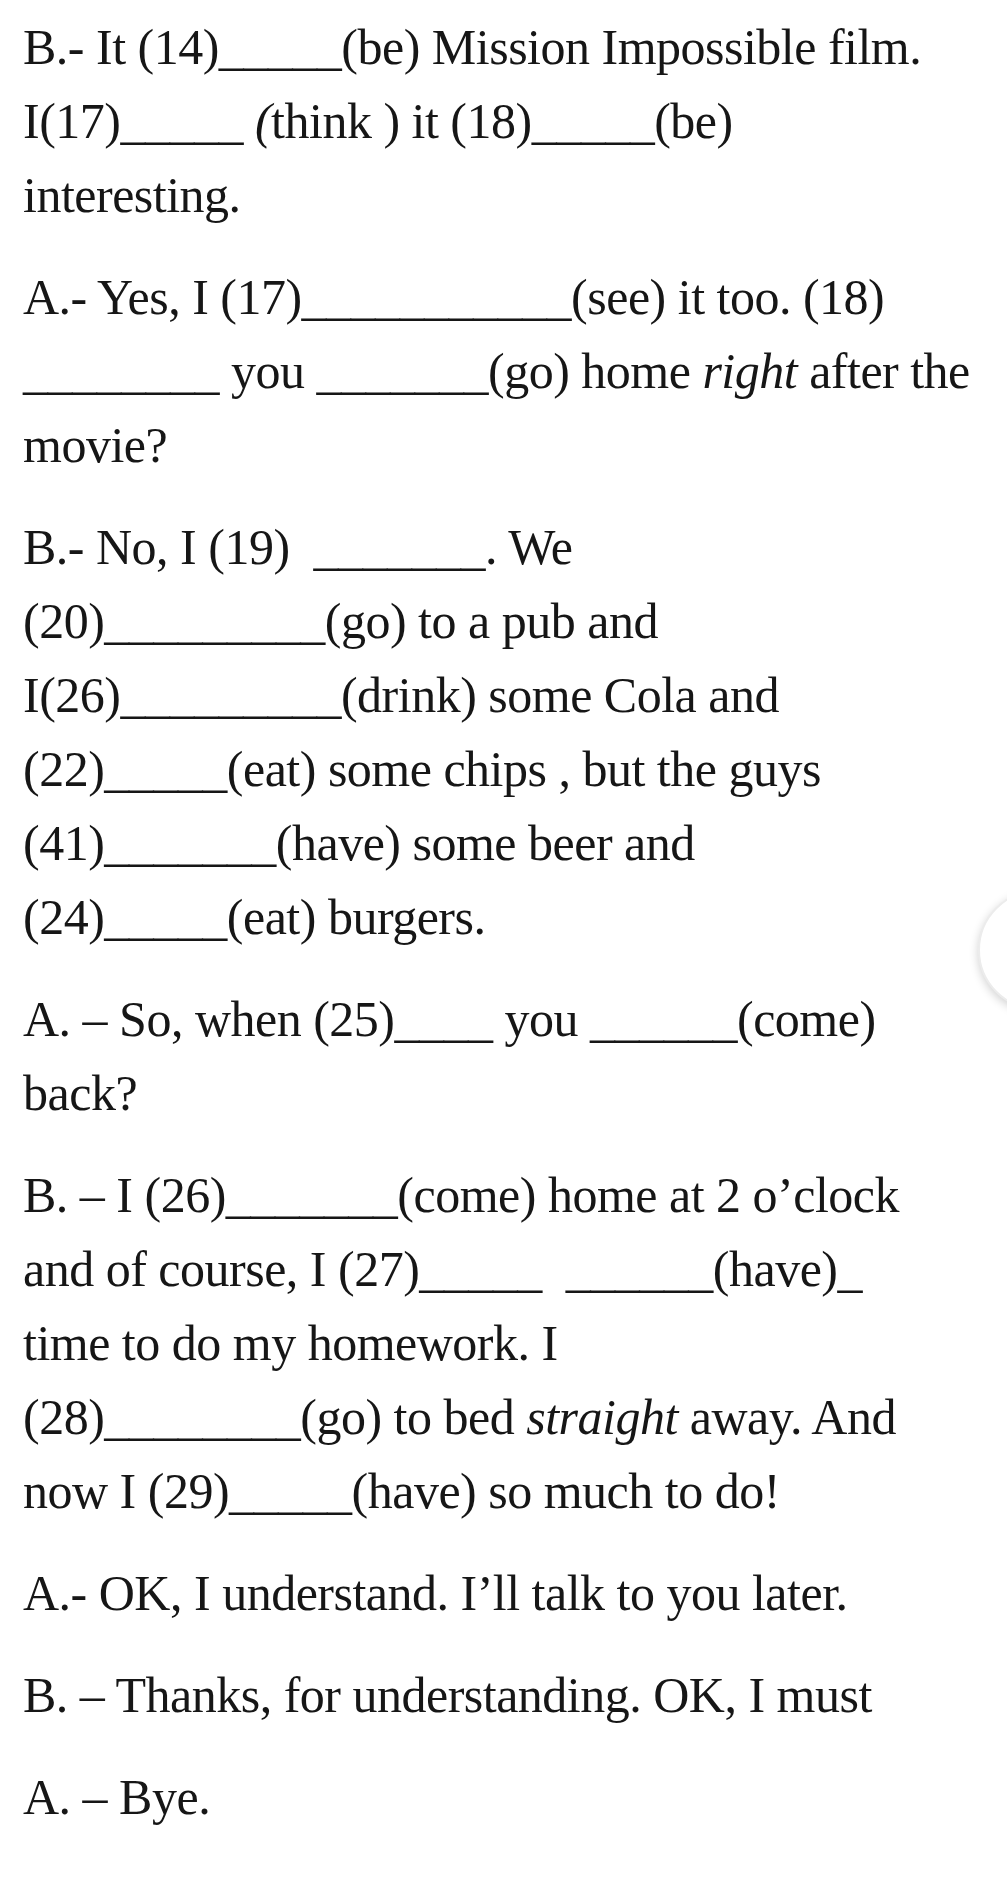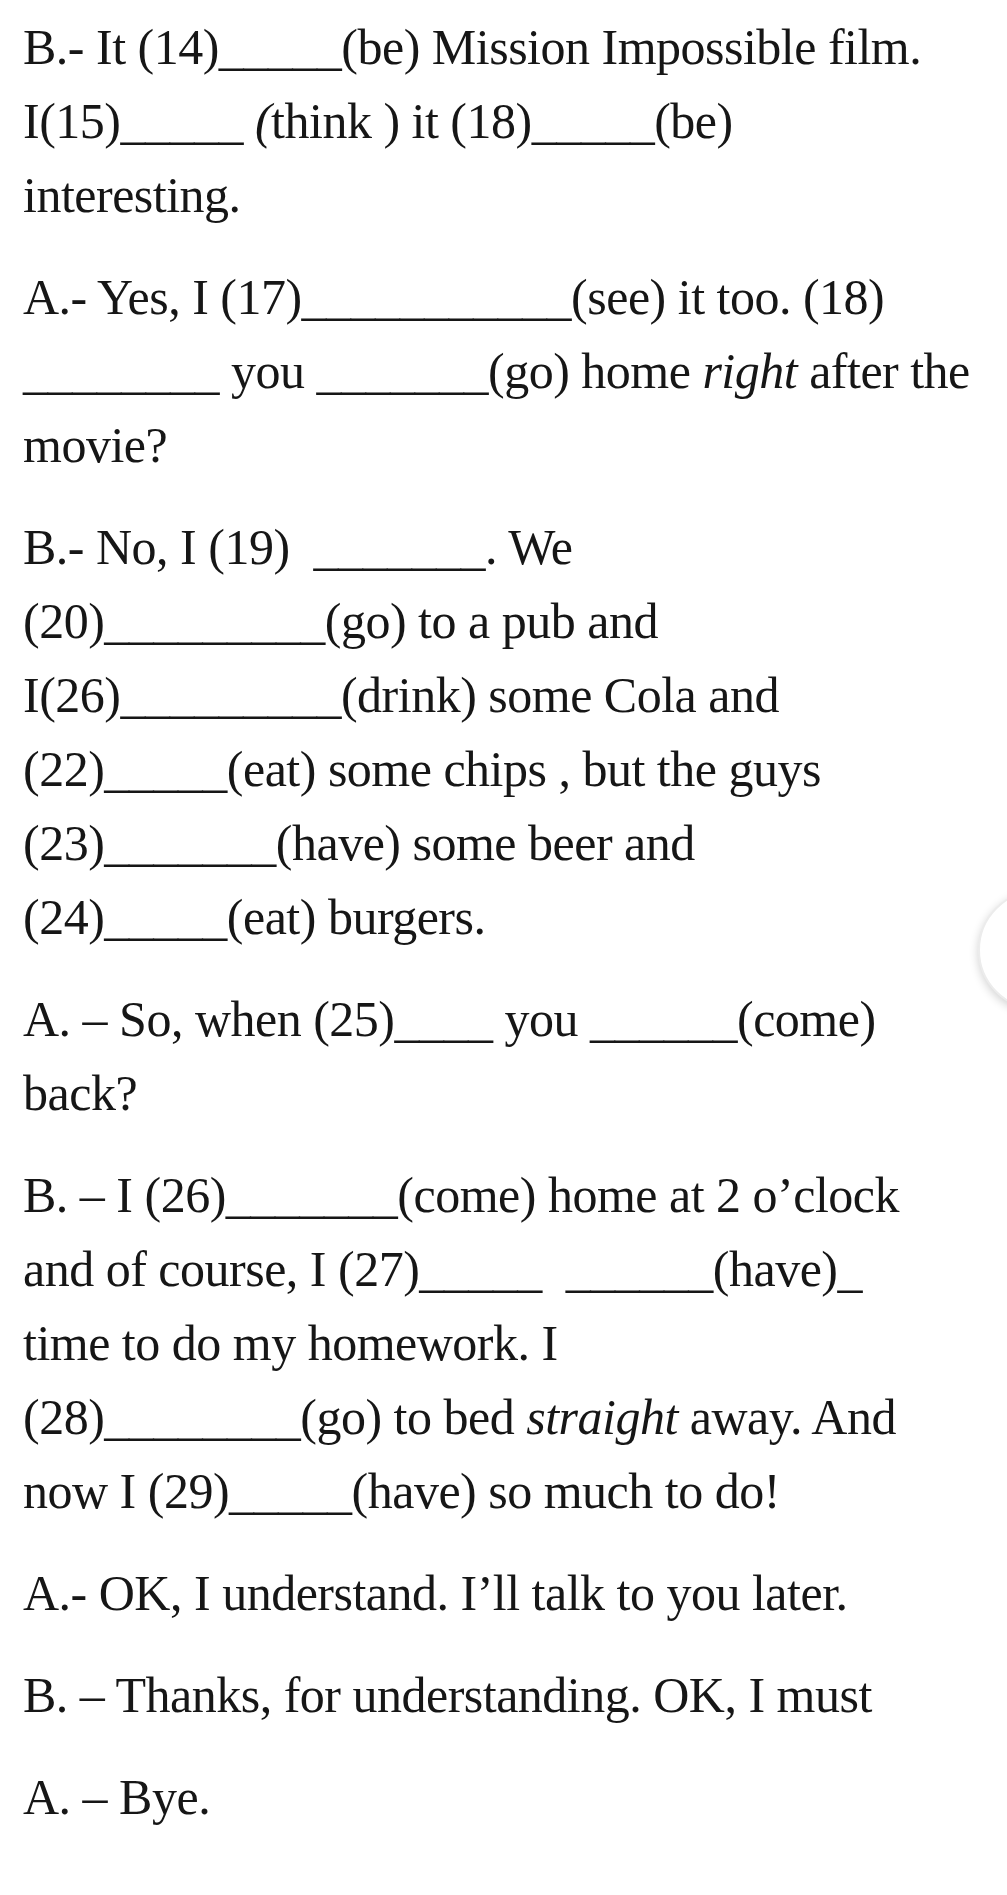--- a/index.html
+++ b/index.html
@@ -42,34 +42,34 @@
     border: 2px solid #ececec;
     box-shadow: 0 3px 10px rgba(0,0,0,0.18);
   }
 </style>
 </head>
 <body>
 
 <div class="doc">
     <p>
       <span class="line"><span class="run normal">B.- It (14)_____(be) Mission Impossible film.</span></span>
-      <span class="line"><span class="run normal">I(15)_____ </span><span class="run italic">(</span><span class="run normal">think ) it (18)_____(be)</span></span>
+      <span class="line"><span class="run normal">I(17)_____ </span><span class="run italic">(</span><span class="run normal">think ) it (18)_____(be)</span></span>
       <span class="line"><span class="run normal">interesting.</span></span>
     </p>
     <p>
       <span class="line"><span class="run normal">A.- Yes, I (17)___________(see) it too. (18)</span></span>
       <span class="line"><span class="run normal">________ you _______(go) home </span><span class="run italic">right</span><span class="run normal"> after the</span></span>
       <span class="line"><span class="run normal">movie?</span></span>
     </p>
     <p>
       <span class="line"><span class="run normal">B.- No, I (19)  _______. We</span></span>
       <span class="line"><span class="run normal">(20)_________(go) to a pub and</span></span>
       <span class="line"><span class="run normal">I(26)_________(drink) some Cola and</span></span>
       <span class="line"><span class="run normal">(22)_____(eat) some chips , but the guys</span></span>
-      <span class="line"><span class="run normal">(23)_______(have) some beer and</span></span>
+      <span class="line"><span class="run normal">(41)_______(have) some beer and</span></span>
       <span class="line"><span class="run normal">(24)_____(eat) burgers.</span></span>
     </p>
     <p>
       <span class="line"><span class="run normal">A. – So, when (25)____ you ______(come)</span></span>
       <span class="line"><span class="run normal">back?</span></span>
     </p>
     <p>
       <span class="line"><span class="run normal">B. – I (26)_______(come) home at 2 o’clock</span></span>
       <span class="line"><span class="run normal">and of course, I (27)_____  ______(have)_</span></span>
       <span class="line"><span class="run normal">time to do my homework. I</span></span>

